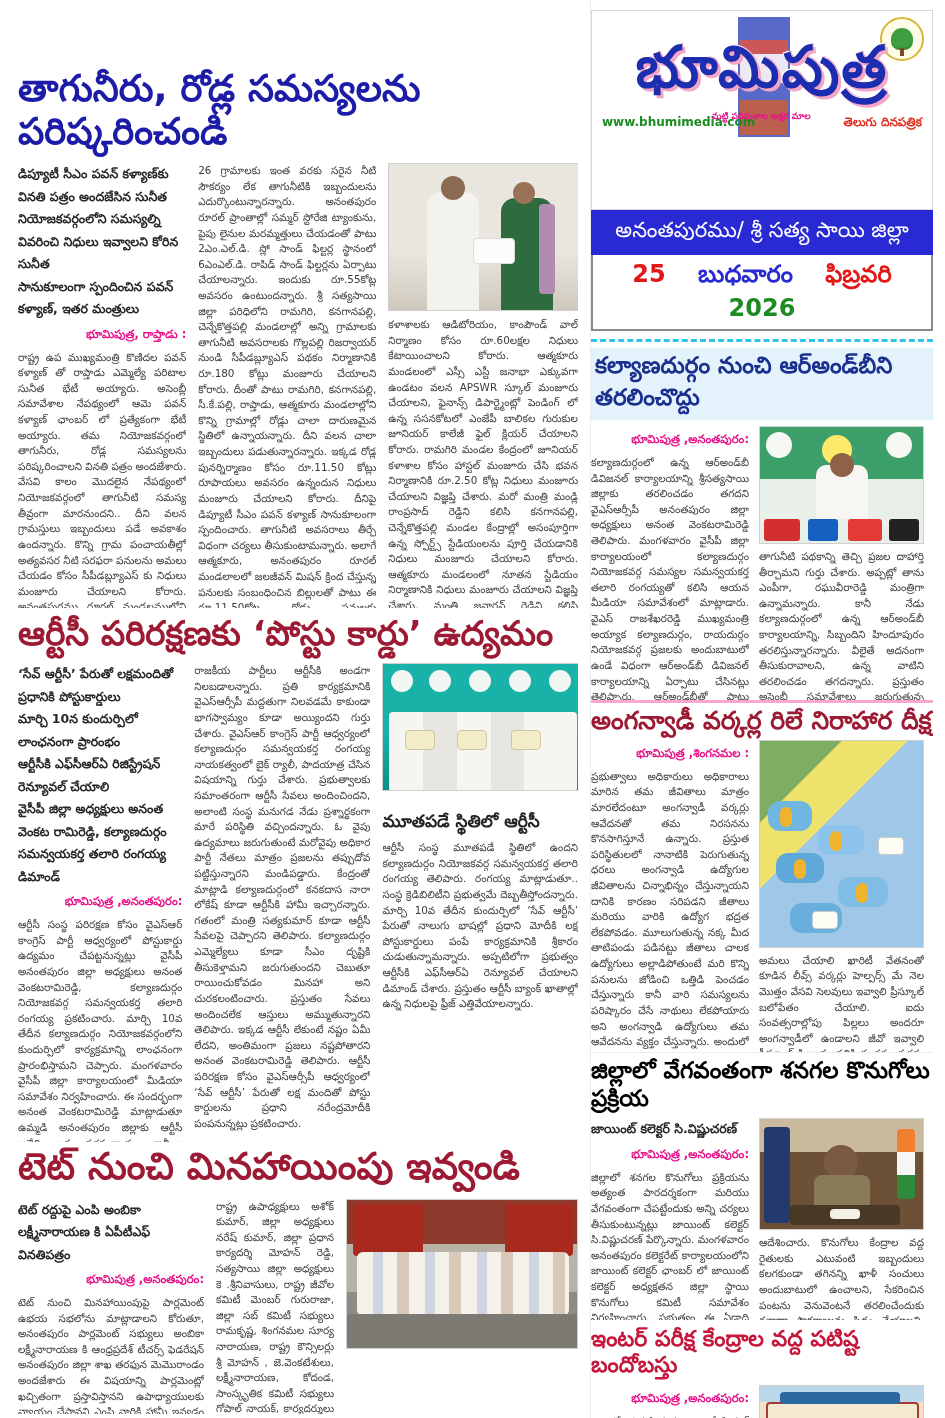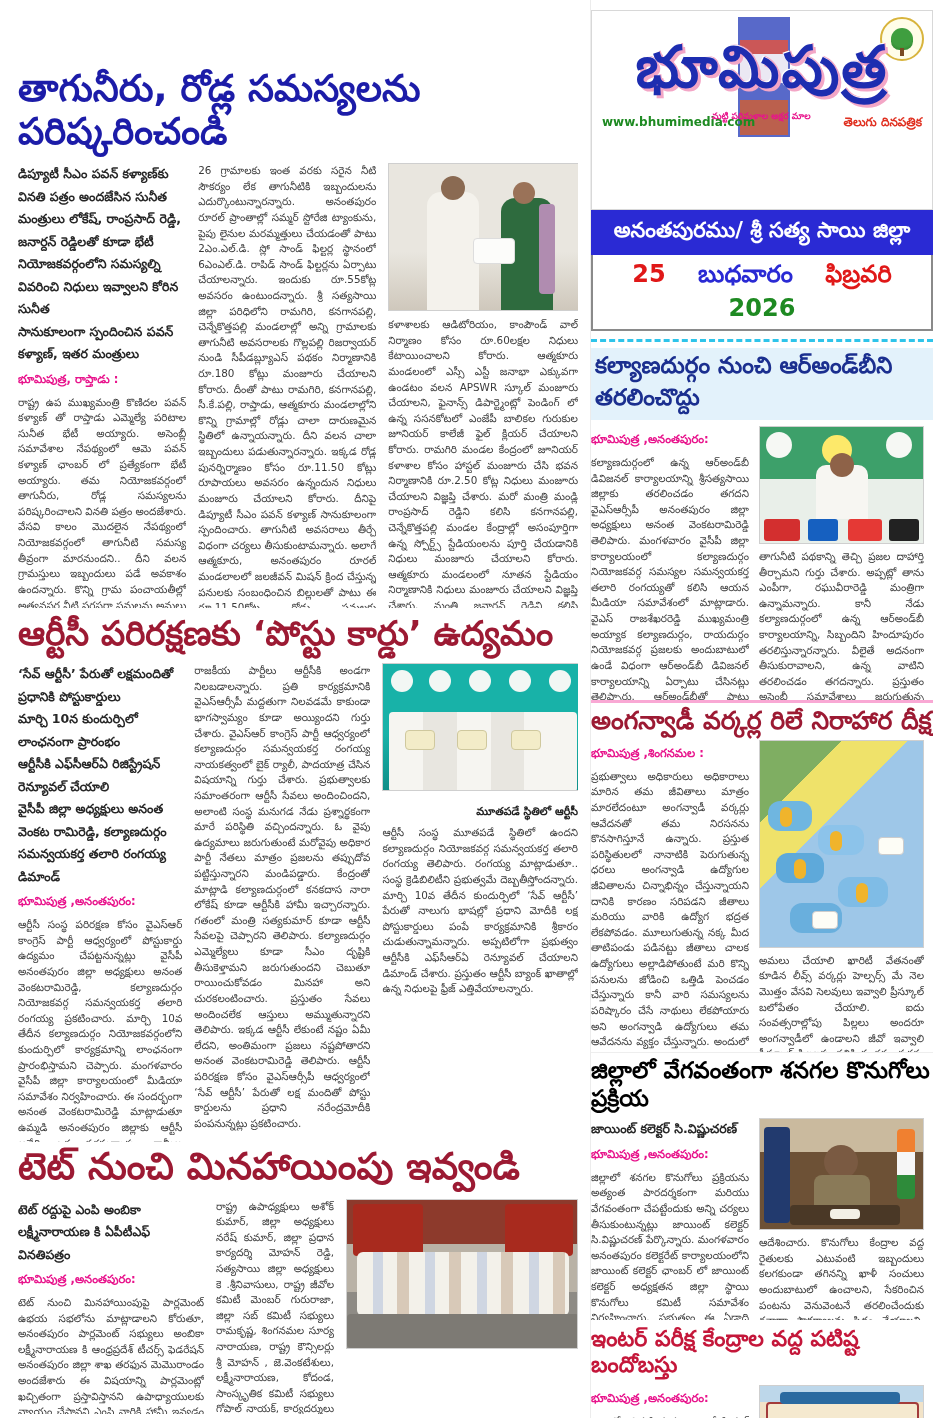--- a/index.html
+++ b/index.html
@@ -3,41 +3,41 @@
 <meta charset="utf-8">
 <style>
   * { box-sizing: border-box; margin: 0; padding: 0; }
   html,body { width: 945px; background: #ffffff; font-family: "DejaVu Sans", sans-serif; }
   .page { width: 945px; height: 1418px; background: #fff; overflow: hidden; position: relative; }
   .cols { display: flex; padding: 0 12px 0 18px; gap: 12px; }
   .leftcol { width: 560px; padding-top: 24px; display: flex; flex-direction: column; }
   .rightcol { width: 343px; padding-top: 10px; display: flex; flex-direction: column; }
 
   .body-text { font-size: 10.4px; line-height: 1.5; color: #3b3b3b; text-align: justify; }
-  .byline { color: #e8148c; font-weight: bold; font-size: 11.5px; text-align: left; margin: 6px 0; }
+  .byline { color: #e8148c; font-weight: bold; font-size: 11.5px; text-align: right; margin: 6px 0; }
   .subhead { font-weight: bold; color: #272727; font-size: 12.5px; line-height: 1.8; }
-  .caption { font-weight: bold; color: #222; font-size: 11px; margin-top: 14px; text-align: right; }
+  .caption { font-weight: bold; color: #222; font-size: 17px; margin-top: 20px; }
 
   
   .masthead { border: 1px solid #d8d8d8; background: #fff; position: relative; height: 200px; overflow: hidden; }
   .tower { position: absolute; left: 146px; top: 6px; width: 52px; height: 120px;
            background: linear-gradient(#3b4fc0 0 18%, #c23a3a 18% 30%, #e8e4f2 30% 55%, #3b4fc0 55% 70%, #b0452f 70% 100%);
            border: 2px solid #3b4fc0; opacity: .85; }
   .mast-title { position: relative; text-align: center; font-size: 58px; font-weight: bold; color: #1d2db0;
                 letter-spacing: 2px; padding-top: 22px;
                 text-shadow: 3px 3px 0 #f3a6c6, -1px -1px 0 #ffffff, 1px -1px 0 #f3a6c6; }
   .mast-row { position: relative; display: flex; justify-content: space-between; align-items: flex-start; padding: 0 10px; }
   .mast-web { color: #1e8a22; font-weight: bold; font-size: 12px; }
   .mast-tag { color: #e8148c; font-size: 9px; font-weight: bold; position: absolute; left: 120px; top: -4px; }
   .mast-lang { color: #e03020; font-size: 12px; font-weight: bold; }
   .logo-badge { position: absolute; right: 8px; top: 6px; width: 44px; height: 44px; border-radius: 50%;
                 background: #fffde8; border: 2px solid #d8b43c; display: flex; align-items: center; justify-content: center; }
   .logo-tree { width: 22px; height: 22px; border-radius: 50% 50% 40% 40%; background: radial-gradient(circle at 50% 35%, #3f9e3f 0 60%, #2c7a2c 100%); position: relative; }
   .logo-tree::after { content: ""; position: absolute; left: 9px; bottom: -6px; width: 4px; height: 8px; background: #7a4a22; }
-  .edition-bar { background: #2a2ad4; color: #fff; font-weight: bold; font-size: 21px; text-align: center; padding: 8px 2px; }
+  .edition-bar { background: #2a2ad4; color: #fff; font-weight: normal; font-size: 21px; text-align: center; padding: 8px 2px; }
   .date-bar { border: 2px solid #8a8a8a; border-top: none; background: #fff; text-align: center; padding: 5px 0 7px; font-size: 24px; font-weight: bold; }
   .date-bar span { margin: 0 12px; }
   .d-red { color: #e01818; } .d-blue { color: #2a2ad4; } .d-green { color: #1e8a22; }
   .dash-sep { border-top: 3px dashed #2ec4ea; margin: 8px 0 6px; }
 
   
   .hl-navy { color: #1c1ca8; font-weight: bold; font-size: 37px; line-height: 1.15; margin-bottom: 10px; }
   .hl-maroon { color: #9c1a33; font-weight: bold; font-size: 34px; line-height: 1.15; margin-bottom: 10px; }
   .hl-purple { color: #000000; font-weight: bold; font-size: 23px; line-height: 1.2; margin-bottom: 6px; }
   .hl-red { color: #c4173a; font-weight: bold; font-size: 22px; line-height: 1.2; margin: 6px 0; }
@@ -57,21 +57,20 @@
 <div class="page">
   <div class="cols">
 
     <div class="leftcol">
 
       <div class="article" style="height:540px;margin-top:44px;">
         <div class="hl-navy">తాగునీరు, రోడ్ల సమస్యలను పరిష్కరించండి</div>
         <div class="row3">
           <div style="width:172px; overflow:hidden;">
             <div class="subhead">డిప్యూటీ సీఎం పవన్ కళ్యాణ్‌కు వినతి పత్రం అందజేసిన సునీత</div>
-            <div class="subhead">మంత్రులు లోకేష్, రాంప్రసాద్ రెడ్డి, జనార్దన్ రెడ్డిలతో కూడా భేటీ</div>
             <div class="subhead">నియోజకవర్గంలోని సమస్యల్ని వివరించి నిధులు ఇవ్వాలని కోరిన సునీత</div>
             <div class="subhead">సానుకూలంగా స్పందించిన పవన్ కళ్యాణ్, ఇతర మంత్రులు</div>
             <div class="byline">భూమిపుత్ర, రాప్తాడు :</div>
             <div class="body-text">రాష్ట్ర ఉప ముఖ్యమంత్రి కొణిదల పవన్ కళ్యాణ్ తో రాప్తాడు ఎమ్మెల్యే పరిటాల సునీత భేటీ అయ్యారు. అసెంబ్లీ సమావేశాల నేపథ్యంలో ఆమె పవన్ కళ్యాణ్ ఛాంబర్ లో ప్రత్యేకంగా భేటీ అయ్యారు. తమ నియోజకవర్గంలో తాగునీరు, రోడ్ల సమస్యలను పరిష్కరించాలని వినతి పత్రం అందజేశారు. వేసవి కాలం మొదలైన నేపథ్యంలో నియోజకవర్గంలో తాగునీటి సమస్య తీవ్రంగా మారనుందని.. దీని వలన గ్రామస్తులు ఇబ్బందులు పడే అవకాశం ఉందన్నారు. కొన్ని గ్రామ పంచాయతీల్లో అత్యవసర నీటి సరఫరా పనులను అమలు చేయడం కోసం సీపీడబ్ల్యూఎస్ కు నిధులు మంజూరు చేయాలని కోరారు. అనంతపురము రూరల్ మండలములోని 27 గ్రామాలకు, మరియు ఆత్మకూరు మండలములోని 25 గ్రామాలకు ఇప్పనన సమగ్ర సురక్షిత మంచినీటి పథకం ఇంతవరకు సత్యసాయి నీటి పథకంపై ఆధారపడి ఉందన్నారు. పథకం ఏర్పాటు చేసి 30 సంవత్సరాలైనా.. ఇప్పటికీ అంతరాయాలు కొనసాగుతున్నాయన్నారు. ఈ 52 గ్రామాలకు గాను రూ.50కోట్లు మంజూరు చేయాలని విజ్ఞప్తి చేశారు. అలాగే అనంతపురము రూరల్ మండలంలోని 12గ్రామాలకు, రాప్తాడు మండలంలోని</div>
           </div>
           <div style="width:182px; overflow:hidden;">
             <div class="body-text">26 గ్రామాలకు ఇంత వరకు సరైన నీటి సౌకర్యం లేక తాగునీటికి ఇబ్బందులను ఎదుర్కొంటున్నారన్నారు. అనంతపురం రూరల్ ప్రాంతాల్లో సమ్మర్ స్టోరేజి ట్యాంకును, పైపు లైనుల మరమ్మత్తులు చేయడంతో పాటు 2ఎం.ఎల్.డి. స్లో సాండ్ ఫిల్టర్ల స్థానంలో 6ఎంఎల్.డి. రాపిడ్ సాండ్ ఫిల్టర్లను ఏర్పాటు చేయాలన్నారు. ఇందుకు రూ.55కోట్ల అవసరం ఉంటుందన్నారు. శ్రీ సత్యసాయి జిల్లా పరిధిలోని రామగిరి, కనగానపల్లి, చెన్నేకొత్తపల్లి మండలాల్లో అన్ని గ్రామాలకు తాగునీటి అవసరాలకు గొల్లపల్లి రిజర్వాయర్ నుండి సీపీడబ్ల్యూఎస్ పథకం నిర్మాణానికి రూ.180 కోట్లు మంజూరు చేయాలని కోరారు. దీంతో పాటు రామగిరి, కనగానపల్లి, సీ.కే.పల్లి, రాప్తాడు, ఆత్మకూరు మండలాల్లోని కొన్ని గ్రామాల్లో రోడ్లు చాలా దారుణమైన స్థితిలో ఉన్నాయన్నారు. దీని వలన చాలా ఇబ్బందులు పడుతున్నారన్నారు. ఇక్కడ రోడ్ల పునర్నిర్మాణం కోసం రూ.11.50 కోట్లు రూపాయలు అవసరం ఉన్నందున నిధులు మంజూరు చేయాలని కోరారు. దీనిపై డిప్యూటీ సీఎం పవన్ కళ్యాణ్ సానుకూలంగా స్పందించారు. తాగునీటి అవసరాలు తీర్చే విధంగా చర్యలు తీసుకుంటామన్నారు. అలాగే ఆత్మకూరు, అనంతపురం రూరల్ మండలాలలో జలజీవన్ మిషన్ క్రింద చేస్తున్న పనులకు సంబంధించిన బిల్లులతో పాటు ఈ రూ.11.50కోట్ల రోడ్డు పనులకు అనుమతులు మంజూరు చేస్తానని, గతంలో అడిగిన రోడ్డు పనులను వెంటనే ప్రారంభించవచ్చని హామీ ఇచ్చారు.</div>
 
           </div>
           <div style="width:194px; overflow:hidden;">

